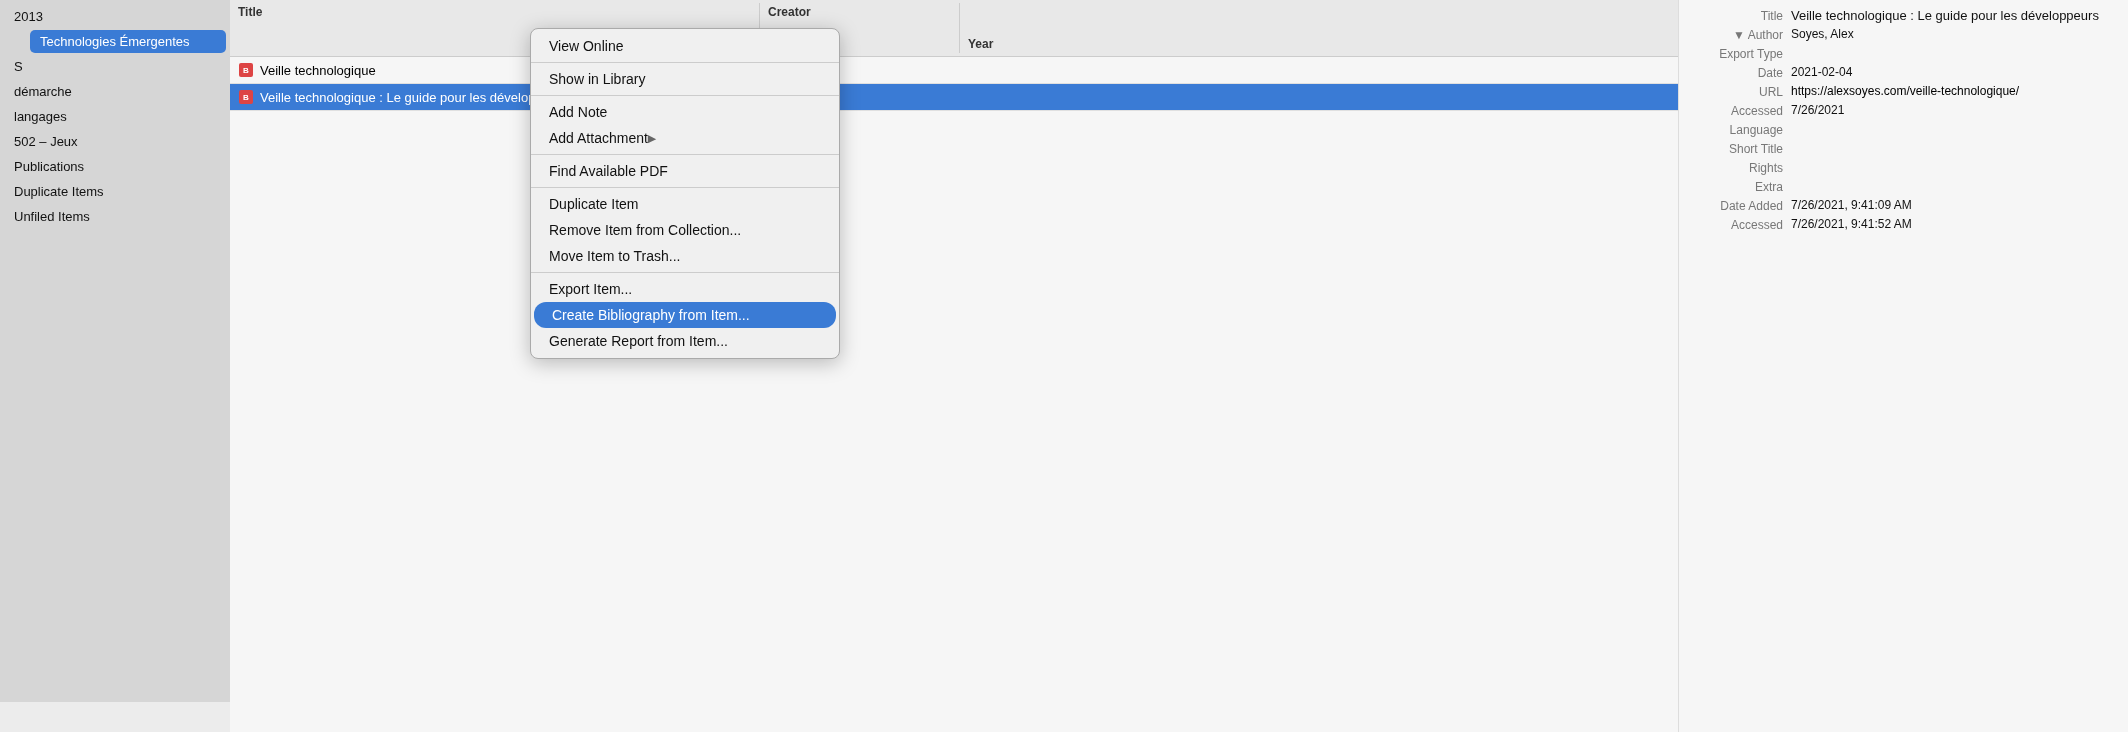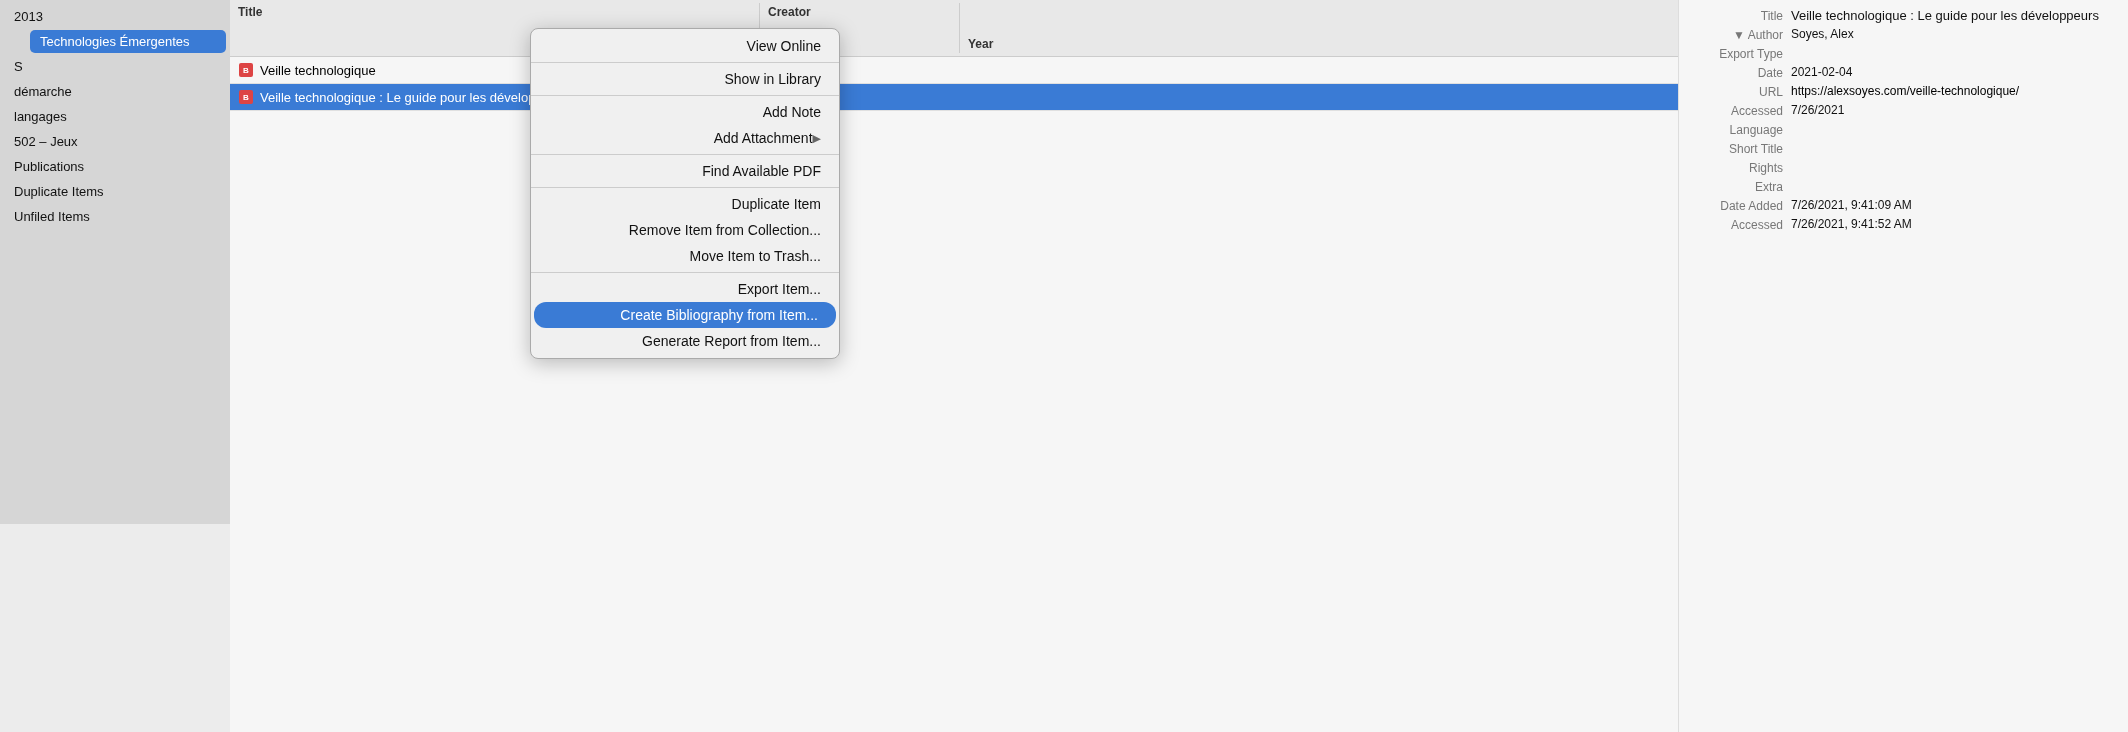--- a/index.html
+++ b/index.html
@@ -11,21 +11,21 @@
       height: 732px;
       overflow: hidden;
       display: flex;
     }
 
     
     .sidebar {
       width: 230px;
       min-width: 230px;
       background: #d6d6d6;
-      height: 524px;
+      height: 702px;
       display: flex;
       flex-direction: column;
       padding-top: 4px;
     }
     .sidebar-item {
       padding: 4px 10px;
       font-size: 13px;
       color: #111;
       cursor: pointer;
       border-radius: 5px;
@@ -149,21 +149,21 @@
       padding: 4px 0;
       z-index: 100;
     }
     .menu-item {
       padding: 5px 18px;
       font-size: 14px;
       color: #111;
       cursor: pointer;
       display: flex;
       align-items: center;
-      justify-content: flex-end;
+      justify-content: flex-start;
     }
     .menu-item.highlighted {
       background: #3a7bd5;
       color: white;
       border-radius: 12px;
       margin: 0 3px;
     }
     .menu-separator {
       height: 1px;
       background: #ccc;

